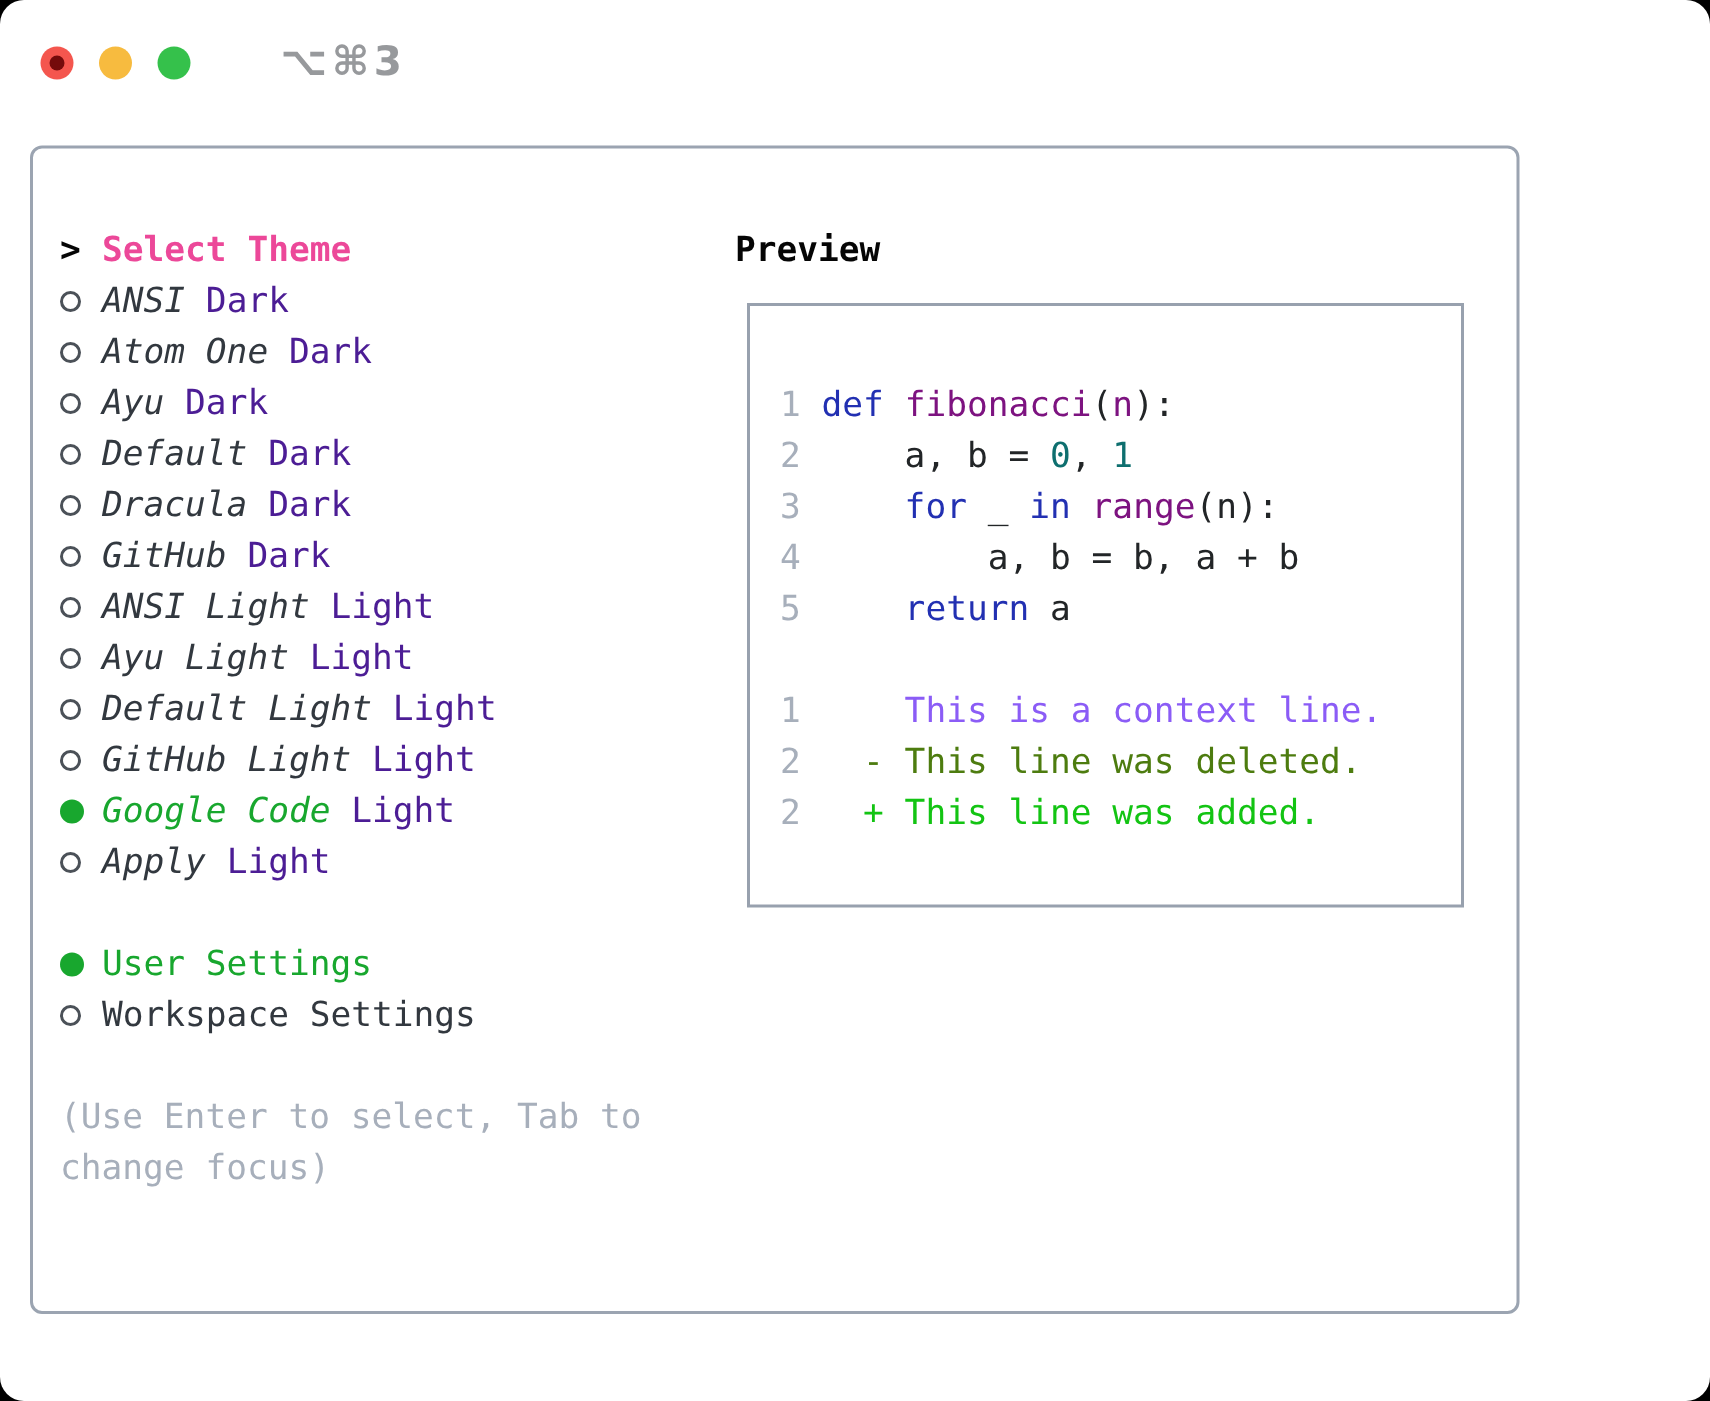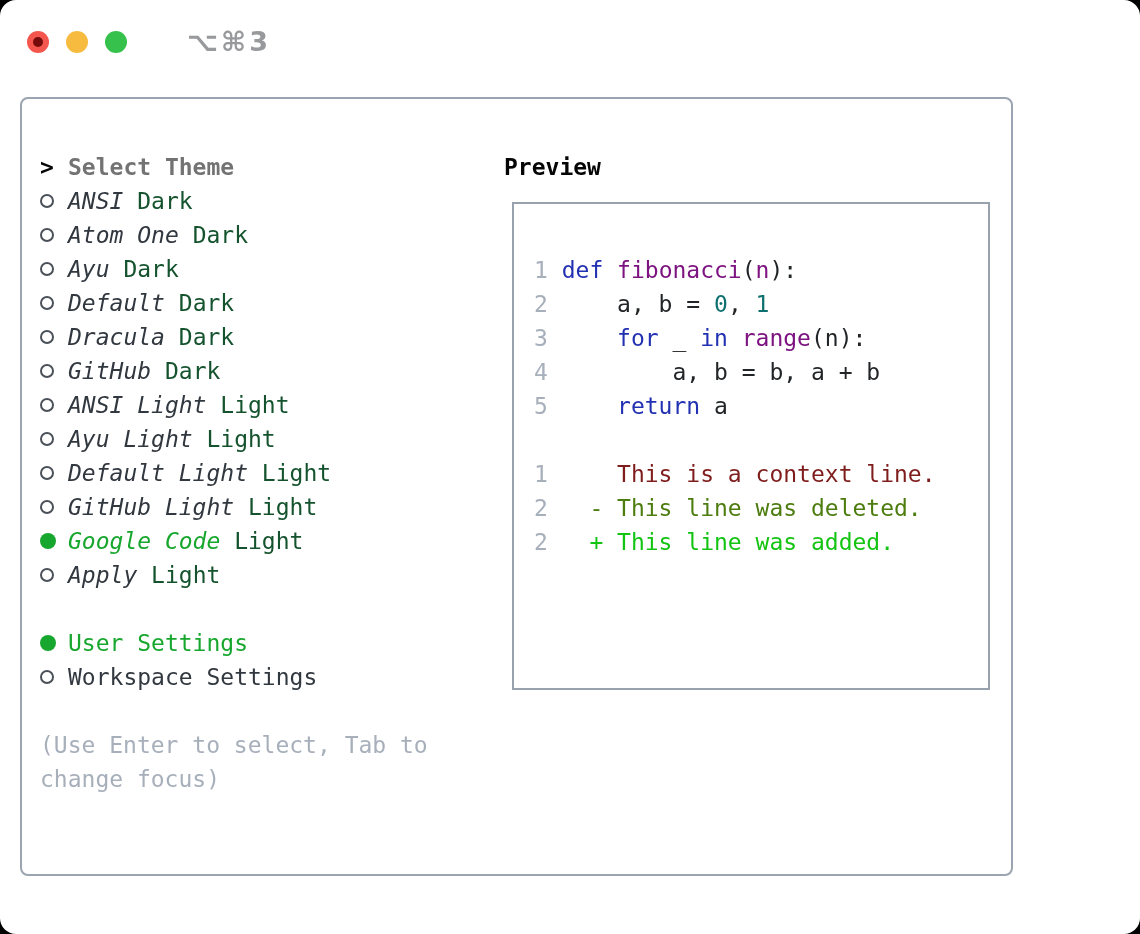--- a/index.html
+++ b/index.html
@@ -22,45 +22,45 @@
   
   .panel{
     position:absolute;left:20px;top:97px;width:989px;height:775px;
     border:2px solid #9ba4b1;border-radius:8px;background:#fff;
   }
   
   .left-col{position:absolute;left:18px;top:51px;font-size:23px;color:#32383f;}
   .row{height:34px;display:flex;align-items:center;white-space:pre;}
   .cell{display:inline-flex;width:28px;align-items:center;flex:none;}
   .prompt{font-weight:bold;color:#050505;}
-  .header-label{font-weight:bold;color:#737373;}
+  .header-label{font-weight:bold;color:#ec4899;}
   .bullet{width:14px;height:14px;border:2px solid #4b5158;border-radius:50%;box-sizing:border-box;background:#fff;}
   .bullet.sel{width:16px;height:16px;border:none;background:#18a72e;}
   .tname{color:#32383f;font-style:italic;}
   .tname.sel{color:#18a72e;}
-  .variant{color:#14532d;}
+  .variant{color:#4c1d95;}
   .apply-title{padding-left:28px;color:#14181d;}
   .opt-label.sel{color:#18a72e;text-align:right;}
   .gap{height:34px;}
   .hint-line{height:34px;line-height:34px;color:#a7afbb;white-space:pre;}
   
-  .right-col{position:absolute;left:482px;top:51px;}
+  .right-col{position:absolute;left:468px;top:51px;}
   .preview-title{font-weight:bold;font-size:23px;color:#050505;height:34px;line-height:34px;}
   .preview-box{
-    margin-top:18px;margin-left:8px;width:478px;height:488px;
+    margin-top:18px;margin-left:8px;width:478px;height:403px;
     border:2px solid #98a1ae;box-sizing:border-box;
     padding:49px 0 0 20px;overflow:hidden;background:#fff;
   }
   .code-line{height:34px;line-height:34px;font-size:23px;white-space:pre;color:#222527;}
   .lnum{color:#a7afbb;display:inline-block;width:2ch;}
   .tok-kw{color:#2230b2;}
   .tok-ty{color:#7d1380;}
   .tok-lit{color:#0e6f6f;}
   .tok-pl{color:#222527;}
-  .tok-ctx{color:#7f1d1d;}
+  .tok-ctx{color:#8b5cf6;}
   .tok-del{color:#4d7c0f;}
   .tok-add{color:#13c413;}
 </style>
 </head>
 <body>
 
 <div class="window">
 
   <div class="titlebar">
     <span class="light light-red"></span>

